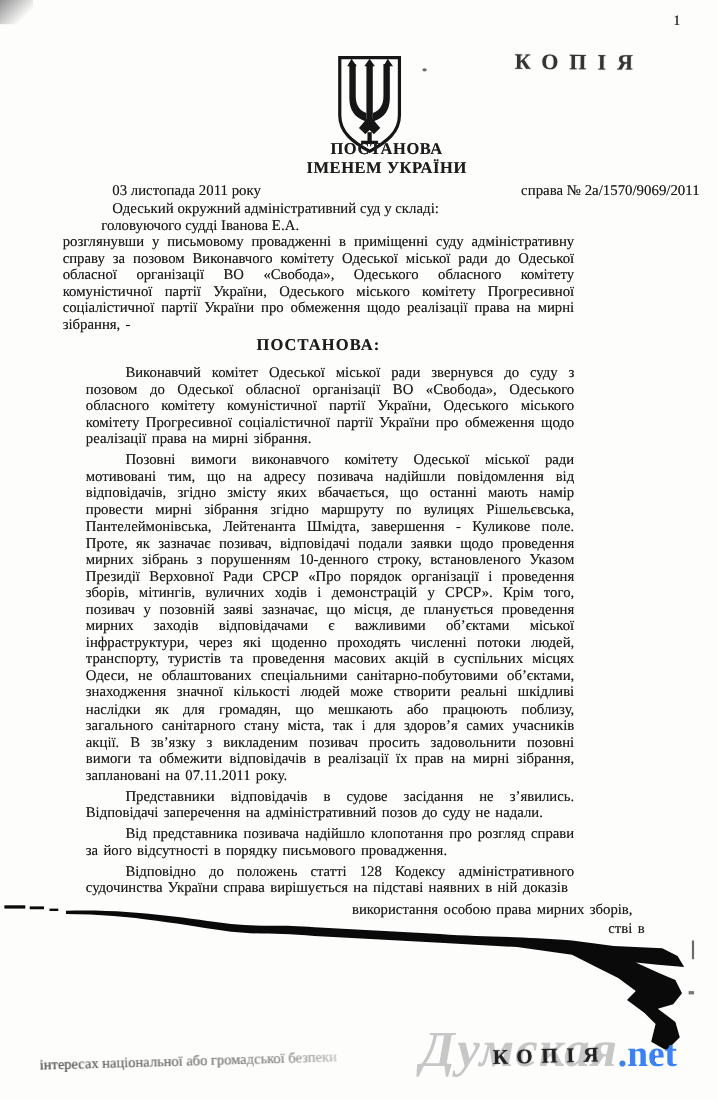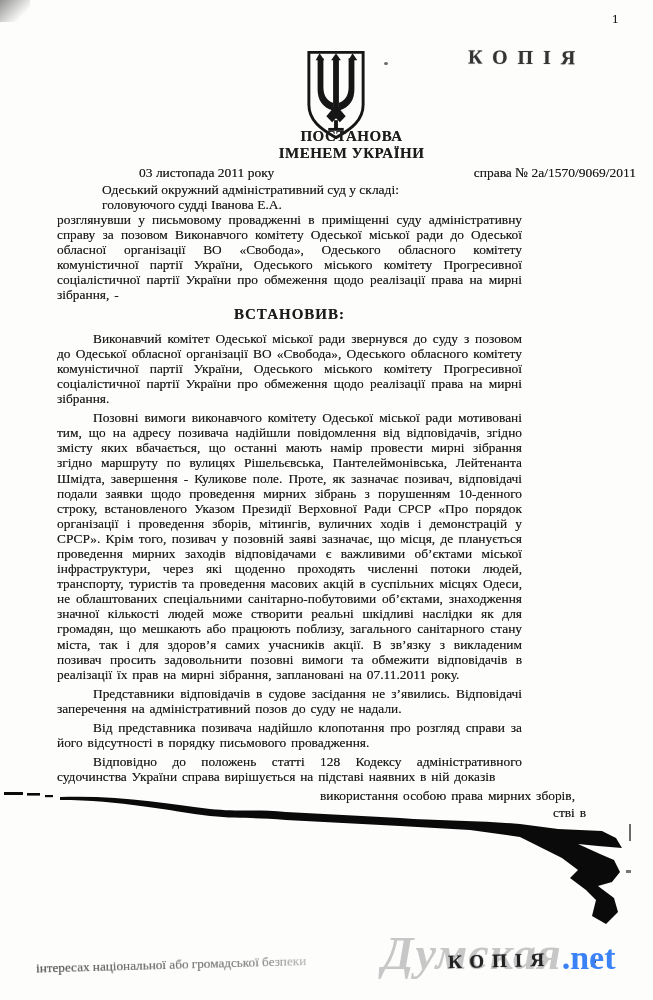--- a/index.html
+++ b/index.html
@@ -40,32 +40,31 @@
   }
   .title-block{
     position:absolute;top:128px;left:25px;width:653px;
     text-align:center;font-weight:bold;font-size:15px;line-height:17px;
     letter-spacing:.5px;
   }
   .meta-row{
     position:absolute;top:165px;left:102px;right:17px;
     display:flex;justify-content:space-between;
     font-size:13.5px;
-    margin-left:37px;
   }
   .court-line{position:absolute;top:182px;left:102px;font-size:13.5px;}
-  .judge-line{position:absolute;top:197px;left:102px;font-size:13.5px;}
+  .judge-line{position:absolute;top:197px;left:92px;font-size:13.5px;}
   .text-col{
     position:absolute;top:212px;left:0;width:545px;
     padding:0 23px 0 57px;box-sizing:border-box;
     font-size:13.4px;line-height:15.1px;
     text-align:justify;word-spacing:1.5px;
   }
   .text-col p{margin:0 0 4px 0;}
-  .text-col p.indent{text-indent:36px;}
+  .text-col p.indent{text-indent:36px;margin-left:21px;}
   .heading-center{
     text-align:center;font-weight:bold;font-size:15px;
     margin:4px 0 9px 0 !important;letter-spacing:1px;
   }
   .redaction-zone{position:relative;height:180px;}
   .full-just{text-indent:36px;text-align:justify;text-align-last:justify;}
   .frag-line{margin-top:3px;padding-left:263px;text-align:center;white-space:nowrap;}
   .edge-frag{margin-top:2px;padding-left:496px;text-align:left;white-space:nowrap;}
   .smear-svg{position:absolute;left:-57px;top:-10px;pointer-events:none;}
   .watermark{
@@ -121,21 +120,21 @@
 
   <div class="meta-row">
     <span>03 листопада 2011 року</span>
     <span>справа № 2а/1570/9069/2011</span>
   </div>
   <div class="court-line">Одеський окружний адміністративний суд у складі:</div>
   <div class="judge-line">головуючого судді Іванова Е.А.</div>
 
   <div class="text-col">
     <p>розглянувши у письмовому провадженні в приміщенні суду адміністративну справу за позовом Виконавчого комітету Одеської міської ради до Одеської обласної організації ВО «Свобода», Одеського обласного комітету комуністичної партії України, Одеського міського комітету Прогресивної соціалістичної партії України про обмеження щодо реалізації права на мирні зібрання, -</p>
-    <p class="heading-center">ВСТАНОВИВ:</p>
+    <p class="heading-center">ПОСТАНОВА:</p>
     <p class="indent">Виконавчий комітет Одеської міської ради звернувся до суду з позовом до Одеської обласної організації ВО «Свобода», Одеського обласного комітету комуністичної партії України, Одеського міського комітету Прогресивної соціалістичної партії України про обмеження щодо реалізації права на мирні зібрання.</p>
     <p class="indent">Позовні вимоги виконавчого комітету Одеської міської ради мотивовані тим, що на адресу позивача надійшли повідомлення від відповідачів, згідно змісту яких вбачається, що останні мають намір провести мирні зібрання згідно маршруту по вулицях Рішельєвська, Пантелеймонівська, Лейтенанта Шмідта, завершення  - Куликове поле. Проте, як зазначає позивач, відповідачі подали заявки щодо проведення мирних зібрань з порушенням 10-денного строку, встановленого Указом Президії Верховної Ради СРСР «Про порядок організації і проведення зборів, мітингів, вуличних ходів і демонстрацій у СРСР». Крім того, позивач у позовній заяві зазначає, що місця, де планується проведення мирних заходів відповідачами є важливими об’єктами міської інфраструктури, через які щоденно проходять численні потоки людей, транспорту, туристів та проведення масових акцій в суспільних місцях Одеси, не облаштованих спеціальними санітарно-побутовими об’єктами, знаходження значної кількості людей може створити реальні шкідливі наслідки як для громадян, що мешкають або працюють поблизу, загального санітарного стану міста, так і для здоров’я самих учасників акції. В зв’язку з викладеним позивач просить задовольнити позовні вимоги та обмежити відповідачів в реалізації їх прав на мирні зібрання, заплановані на 07.11.2011 року.</p>
     <p class="indent">Представники відповідачів в судове засідання не з’явились. Відповідачі заперечення на адміністративний позов до суду не надали.</p>
     <p class="indent">Від представника позивача надійшло клопотання про розгляд справи за його відсутності в порядку письмового провадження.</p>
     <p class="indent">Відповідно до положень статті 128 Кодексу адміністративного судочинства України справа вирішується на підставі наявних в ній доказів</p>
 
     <div class="redaction-zone">
       <div class="frag-line">використання особою права мирних зборів,</div>
       <div class="edge-frag">стві в</div>
 

